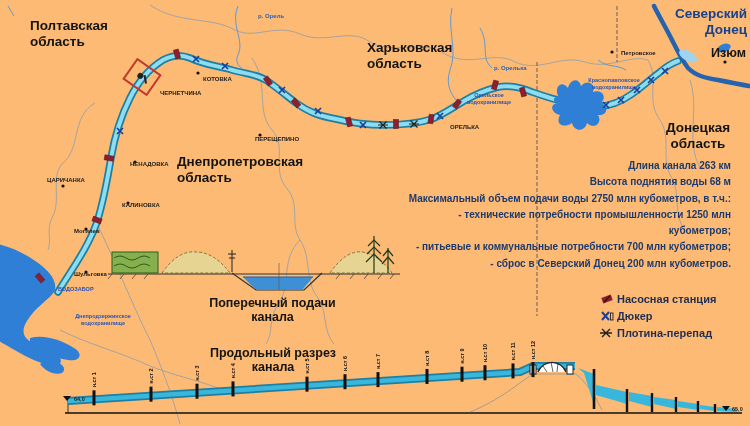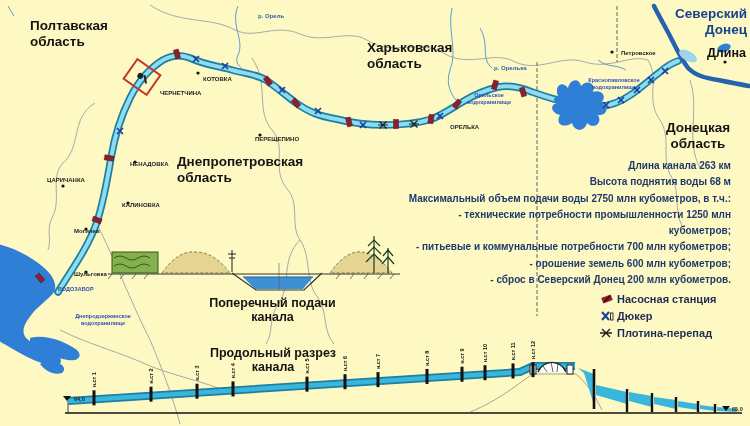--- a/index.html
+++ b/index.html
@@ -1,16 +1,16 @@
 <!DOCTYPE html>
 <html><head>
 <meta charset="utf-8">
 <style>
   html,body{margin:0;padding:0;background:#fff;}
-  #stage{position:relative;width:750px;height:426px;background:#fef9c3;overflow:hidden;
+  #stage{position:relative;width:750px;height:426px;background:#fdba74;overflow:hidden;
          font-family:"Liberation Sans","DejaVu Sans",sans-serif;}
   #map-svg{position:absolute;left:0;top:0;}
   .abs{position:absolute;}
   .region{font-weight:700;font-size:13.5px;color:#141414;line-height:1.2;white-space:pre-line;}
   .region.blue{color:#16418f;}
   .info{left:397px;top:158px;width:334px;font-size:10px;font-weight:700;color:#1e3a6d;line-height:16.3px;text-align:right;}
   .legend{left:597px;top:288px;width:150px;}
   .legend-row{display:flex;align-items:flex-end;height:17px;}
   .legend-row .licon{width:20px;display:flex;justify-content:center;}
   .legend-row .ltext{font-size:11px;font-weight:700;color:#1f2d54;white-space:nowrap;}
@@ -231,29 +231,28 @@
   <div class="abs region" style="left:30px;top:18px;">Полтавская
 область</div>
   <div class="abs region" style="left:367px;top:40px;">Харьковская
 область</div>
   <div class="abs region" style="left:177px;top:154px;">Днепропетровская
 область</div>
   <div class="abs region" style="left:648px;top:120px;width:100px;text-align:center;">Донецкая
 область</div>
   <div class="abs region blue" style="left:655px;top:6px;width:92px;text-align:right;">Северский
 Донец</div>
-  <div class="abs region" style="left:698px;top:46px;width:48px;text-align:right;font-size:12.5px;">Длина</div>
+  <div class="abs region" style="left:698px;top:46px;width:48px;text-align:right;font-size:12.5px;">Изюм</div>
 
   <div class="abs info">
     <div>Длина канала 263 км</div>
     <div>Высота поднятия воды 68 м</div>
     <div>Максимальный объем подачи воды 2750 млн кубометров, в т.ч.:</div>
     <div>- технические потребности промышленности 1250 млн кубометров;</div>
     <div>- питьевые и коммунальные потребности 700 млн кубометров;</div>
-    <div>- орошение земель 600 млн кубометров;</div>
     <div>- сброс в Северский Донец 200 млн кубометров.</div>
   </div>
 
   <div class="abs legend">
     <div class="legend-row">
       <span class="licon">
         <svg width="16" height="12">
             <g transform="translate(8,6) rotate(-20)">
               <rect x="-5" y="-3" width="10" height="6" fill="#8e1f2e"></rect>
               <path d="M-4,2 L4,-2" stroke="#3c0a12" stroke-width="1.4"></path>

